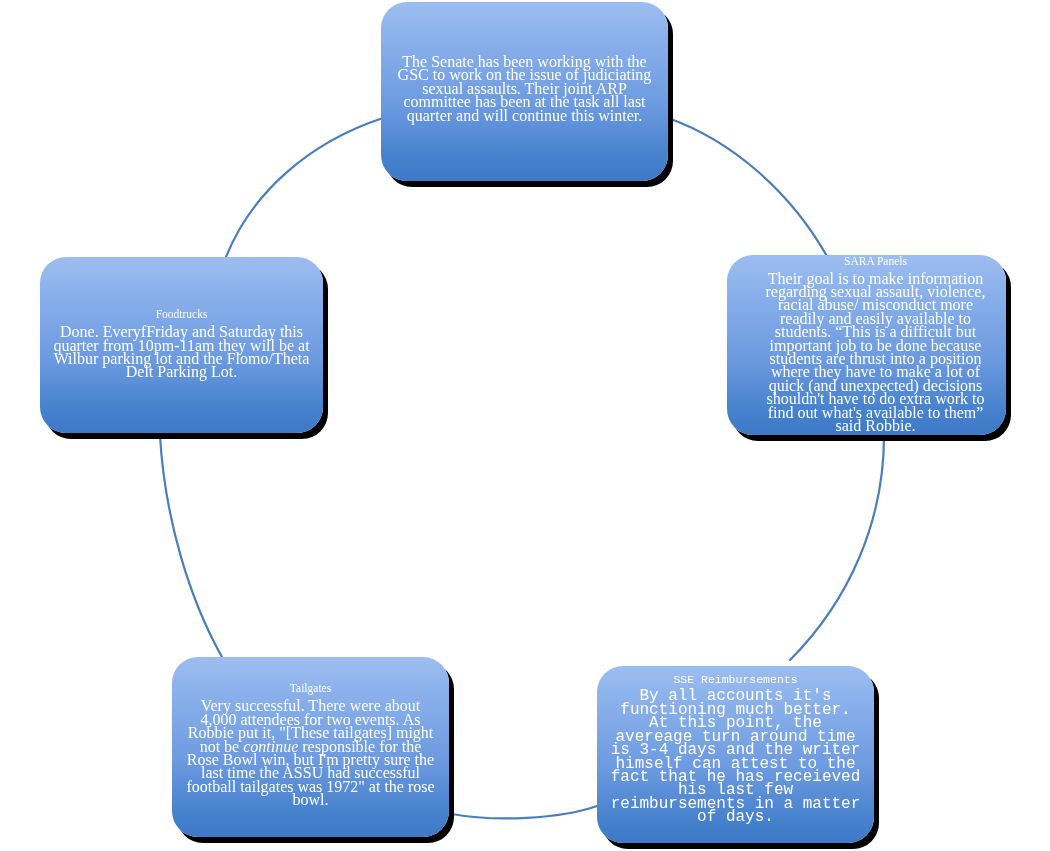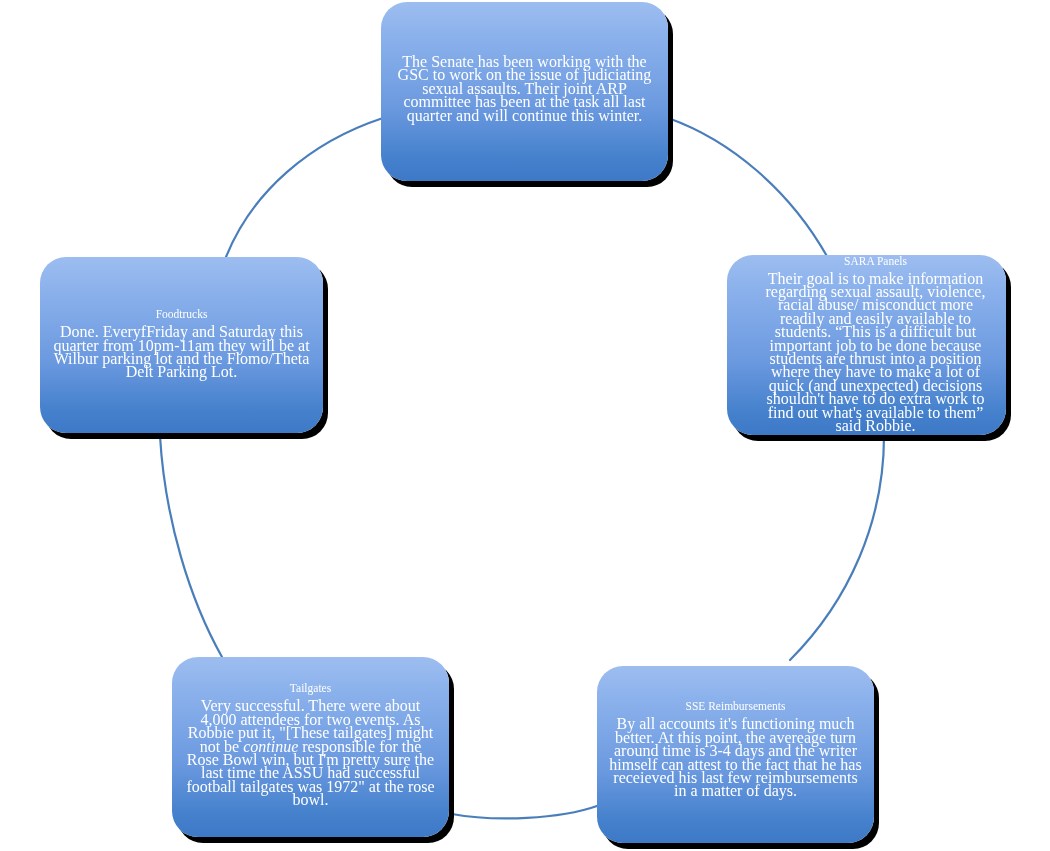--- a/index.html
+++ b/index.html
@@ -67,21 +67,21 @@
   
   #node-arp        { left: 381px; top: 2px;   width: 287px; height: 179px; }
   #node-sara       { left: 727px; top: 255px; width: 279px; height: 180px; padding-left: 28px; }
   #node-sse        { left: 597px; top: 666px; width: 277px; height: 177px; }
   #node-tailgates  { left: 172px; top: 657px; width: 277px; height: 180px; }
   #node-foodtrucks { left: 40px;  top: 257px; width: 283px; height: 176px; }
 
   
   #node-arp .stack        { transform: translateY(-3px); }
   #node-sara .stack       { transform: translateY(-2px); }
-  #node-sse .stack        { transform: translateY(-6px); }
+  #node-sse .stack        { transform: translateY(-6px); font-family: Liberation Mono, monospace; }
   #node-tailgates .stack  { transform: translateY(-3px); font-family: Liberation Serif, serif; }
   #node-foodtrucks .stack { transform: translateY(-2px); }
 
   .stack { width: 100%; }
 </style>
 </head>
 <body>
 
 <div id="canvas">
 

